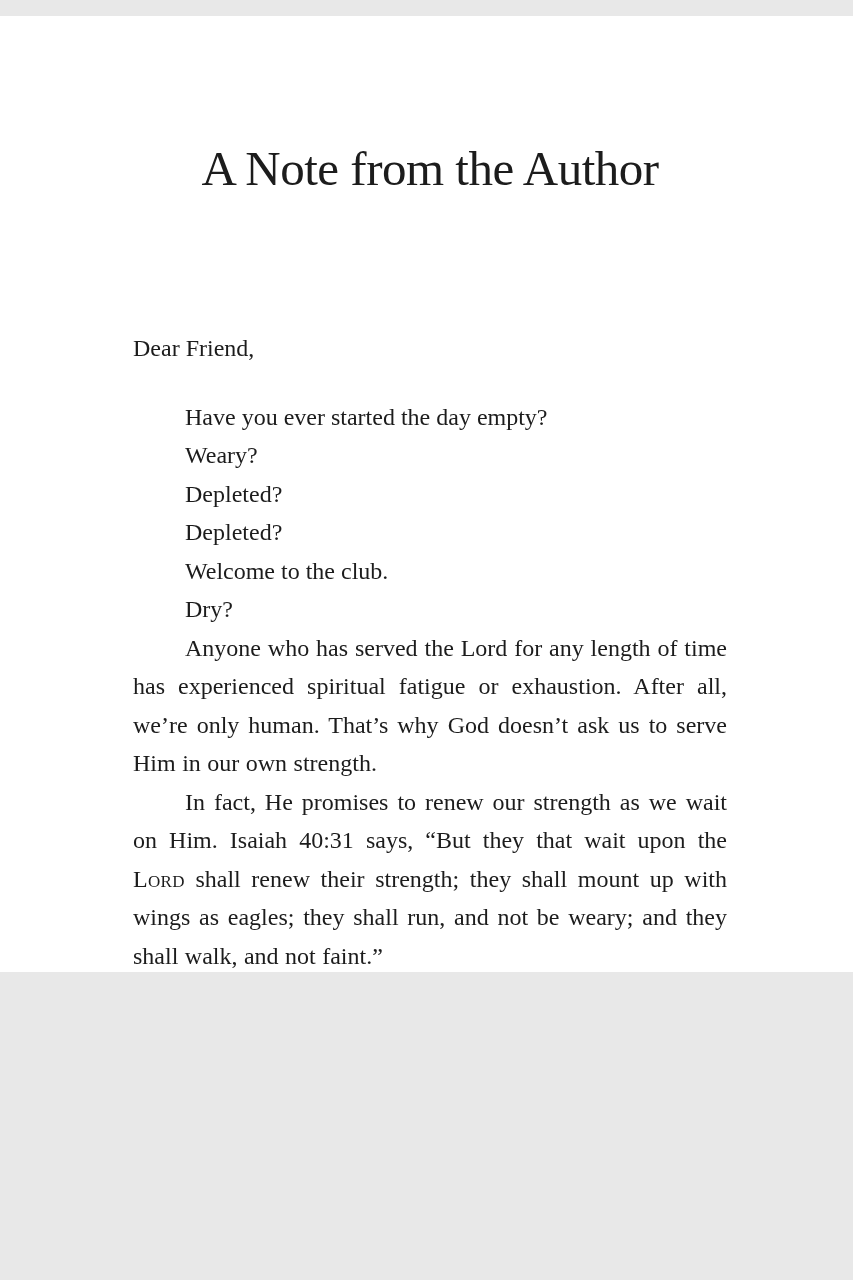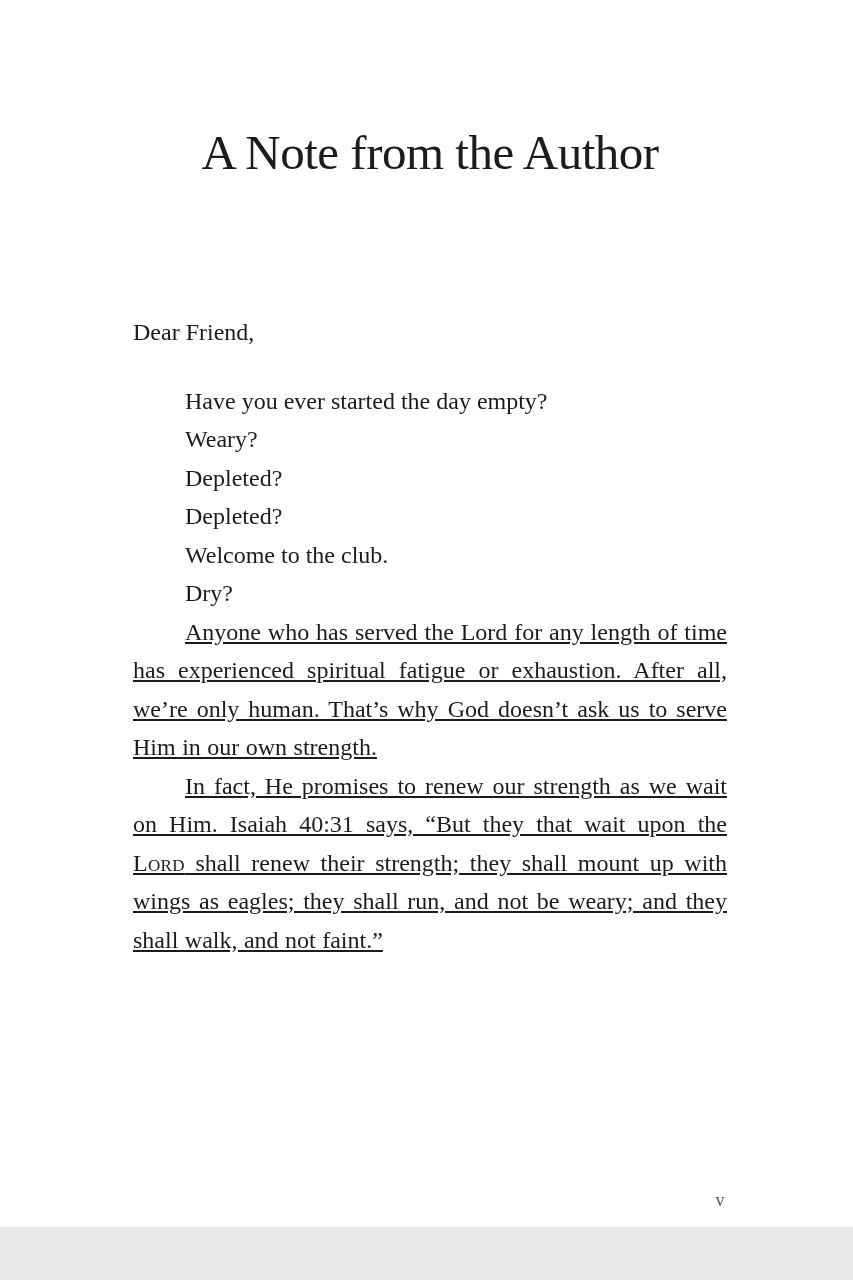--- a/index.html
+++ b/index.html
@@ -1,21 +1,21 @@
 <!DOCTYPE html>
 <html style="--text: #1c1c1c; --page-number: #5a5a5a; --background: #ffffff;"><head>
 <meta charset="utf-8">
 <style>
   * { margin: 0; padding: 0; box-sizing: border-box; }
   html, body { background: #e8e8e8; }
   .page {
     position: relative;
     width: 853px;
-    height: 1227px;
-    margin: 0 auto;
+    height: 956px;
+    margin: 16px auto;
     background: var(--background, #ffffff);
     font-family: "Liberation Serif", "DejaVu Serif", serif;
     color: var(--text, #1c1c1c);
     overflow: hidden;
   }
   .chapter-title {
     margin: 128px 0 0 133px;
     width: 594px;
     text-align: center;
     font-size: 49px;
@@ -32,21 +32,20 @@
     line-height: 38.5px;
     hyphens: none;
     font-variant-numeric: oldstyle-nums;
   }
   .salutation { margin: 135px 0 30px; }
   .short-line { text-indent: 52px; }
   .para {
     text-align: justify;
     text-indent: 52px;
     word-spacing: 0.02em;
-    text-decoration: underline;
   }
   .justify-last { text-align-last: justify; }
   .sc { font-variant: small-caps; letter-spacing: 0.3px; }
   .page-number {
     position: absolute;
     left: 700px;
     top: 1190px;
     width: 40px;
     text-align: center;
     font-size: 18px;

